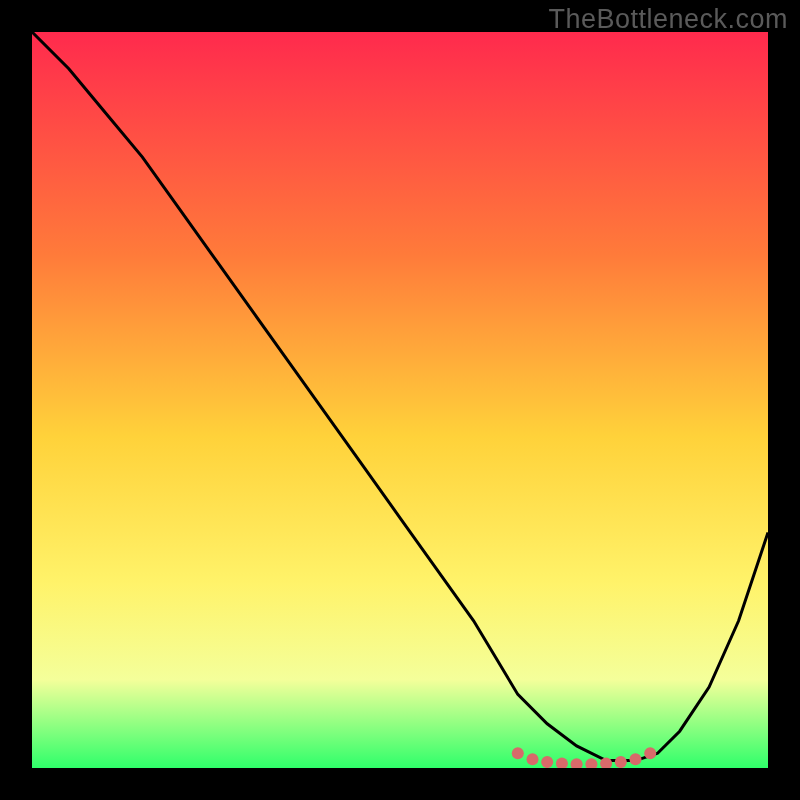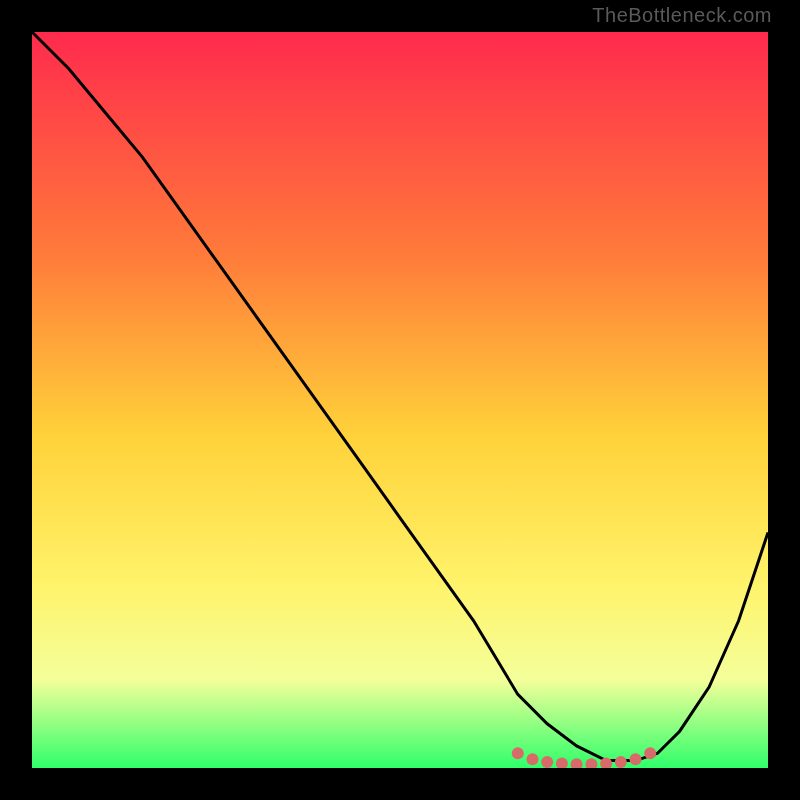--- a/index.html
+++ b/index.html
@@ -13,23 +13,23 @@
   }
   .frame {
     position: absolute;
     left: 0; top: 0;
     width: 800px; height: 800px;
     background: #000;
   }
   .watermark {
     position: absolute;
     top: 4px;
-    right: 28px;
+    right: 12px;
     color: #5a5a5a;
-    font-size: 20px;
+    font-size: 27px;
     font-weight: 500;
     letter-spacing: 0.5px;
     z-index: 10;
   }
   .plot-outer {
     position: absolute;
     left: 32px;
     top: 32px;
     width: 736px;
     height: 736px;

